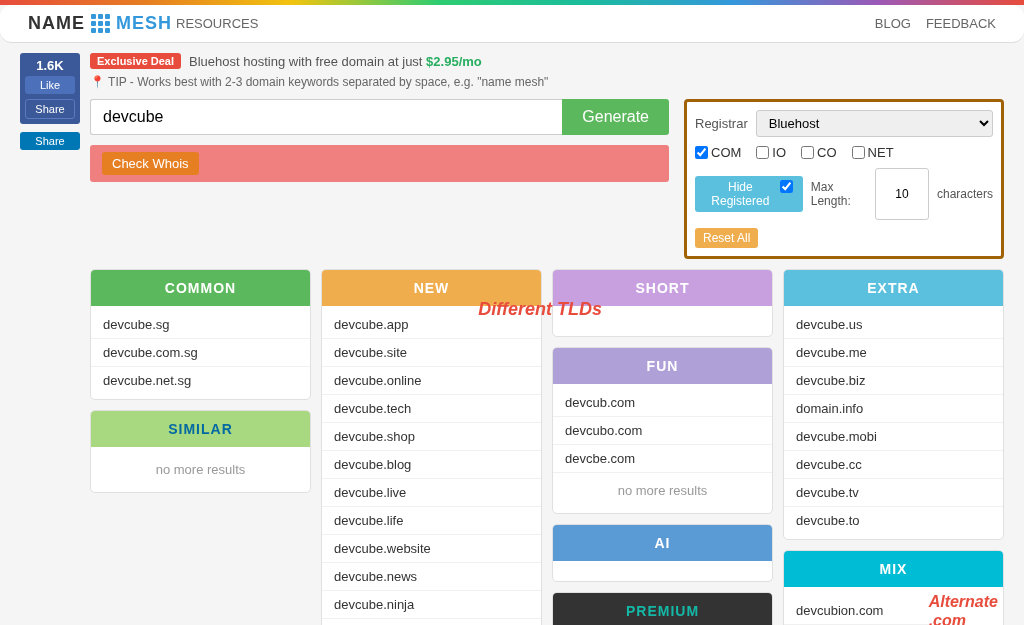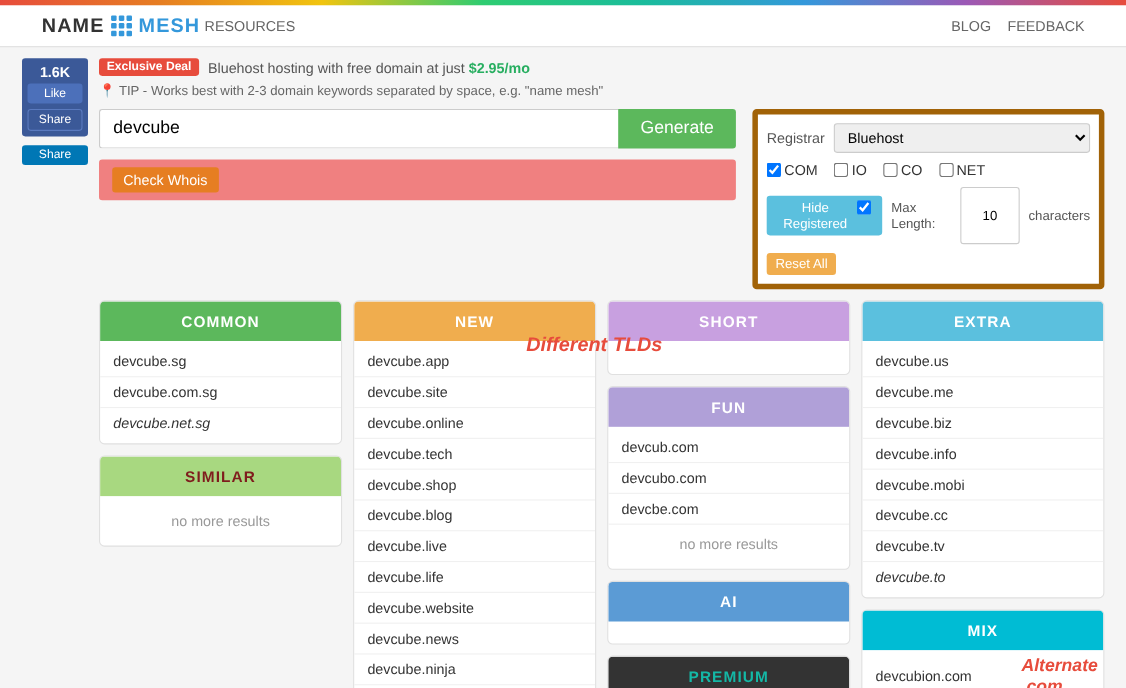--- a/index.html
+++ b/index.html
@@ -8,24 +8,25 @@
     
     .rainbow-bar {
       height: 5px;
       background: linear-gradient(to right, #e74c3c, #e67e22, #f1c40f, #2ecc71, #1abc9c, #3498db, #9b59b6, #e74c3c);
     }
 
     
     .header {
       background: #fff;
       border-bottom: 1px solid #ddd;
-      padding: 8px 38px;
+      padding: 8px 28px;
       display: flex;
       align-items: center;
       justify-content: space-between;
+      border-radius: 12px;
     }
     .logo {
       display: flex;
       align-items: center;
       gap: 6px;
       font-weight: bold;
       font-size: 18px;
       color: #333;
       letter-spacing: 1px;
     }
@@ -262,53 +263,53 @@
       letter-spacing: 1px;
     }
     .section-body { padding: 5px 0; }
     .domain-item {
       padding: 6px 12px;
       font-size: 13px;
       color: #333;
       border-bottom: 1px solid #f0f0f0;
       cursor: pointer;
     }
-    .domain-item:last-child { border-bottom: none; font-style: italic; }
+    .domain-item:last-child { border-bottom: none; }
     .no-results {
       padding: 10px 12px;
       color: #999;
       font-size: 13px;
       text-align: center;
     }
 
     
     .green-header { background: #5cb85c; color: white; }
     .yellow-header { background: #f0ad4e; color: white; }
     .purple-header { background: #c8a0e0; color: white; }
     .lavender-header { background: #b0a0d8; color: white; }
     .teal-header { background: #5bc0de; color: white; }
     .black-header { background: #333; color: #14b8a6; }
     .cyan-header { background: #00bcd4; color: white; }
-    .lightgreen-header { background: #a8d880; color: #7f1d1d; }
+    .lightgreen-header { background: #a8d880; color: #0369a1; }
     .blue2-header { background: #5b9bd5; color: white; }
 
     
     .section-col { display: flex; flex-direction: column; gap: 10px; }
 
     
     .annotation-text {
       color: #e74c3c;
       font-size: 18px;
       font-weight: bold;
       font-style: italic;
       line-height: 1.2;
     }
     .options-wrapper {
       background: #fff;
-      border: 5px solid #a16207;
+      border: 3px solid #a16207;
       border-radius: 4px;
       padding: 8px;
     }
   </style>
 </head>
 <body>
 
 <div class="rainbow-bar"></div>
 
 <div class="header">
@@ -494,21 +495,21 @@
         </div>
 
         <div class="section-col" style="flex:1;">
 
           <div class="section-card">
             <div class="section-header teal-header">EXTRA</div>
             <div class="section-body">
               <div class="domain-item">devcube.us</div>
               <div class="domain-item">devcube.me</div>
               <div class="domain-item">devcube.biz</div>
-              <div class="domain-item">devcube.info</div>
+              <div class="domain-item">domain.info</div>
               <div class="domain-item">devcube.mobi</div>
               <div class="domain-item">devcube.cc</div>
               <div class="domain-item">devcube.tv</div>
               <div class="domain-item">devcube.to</div>
             </div>
           </div>
 
           <div class="section-card" style="position:relative;">
             <div class="section-header cyan-header">MIX</div>
             <div class="section-body">

